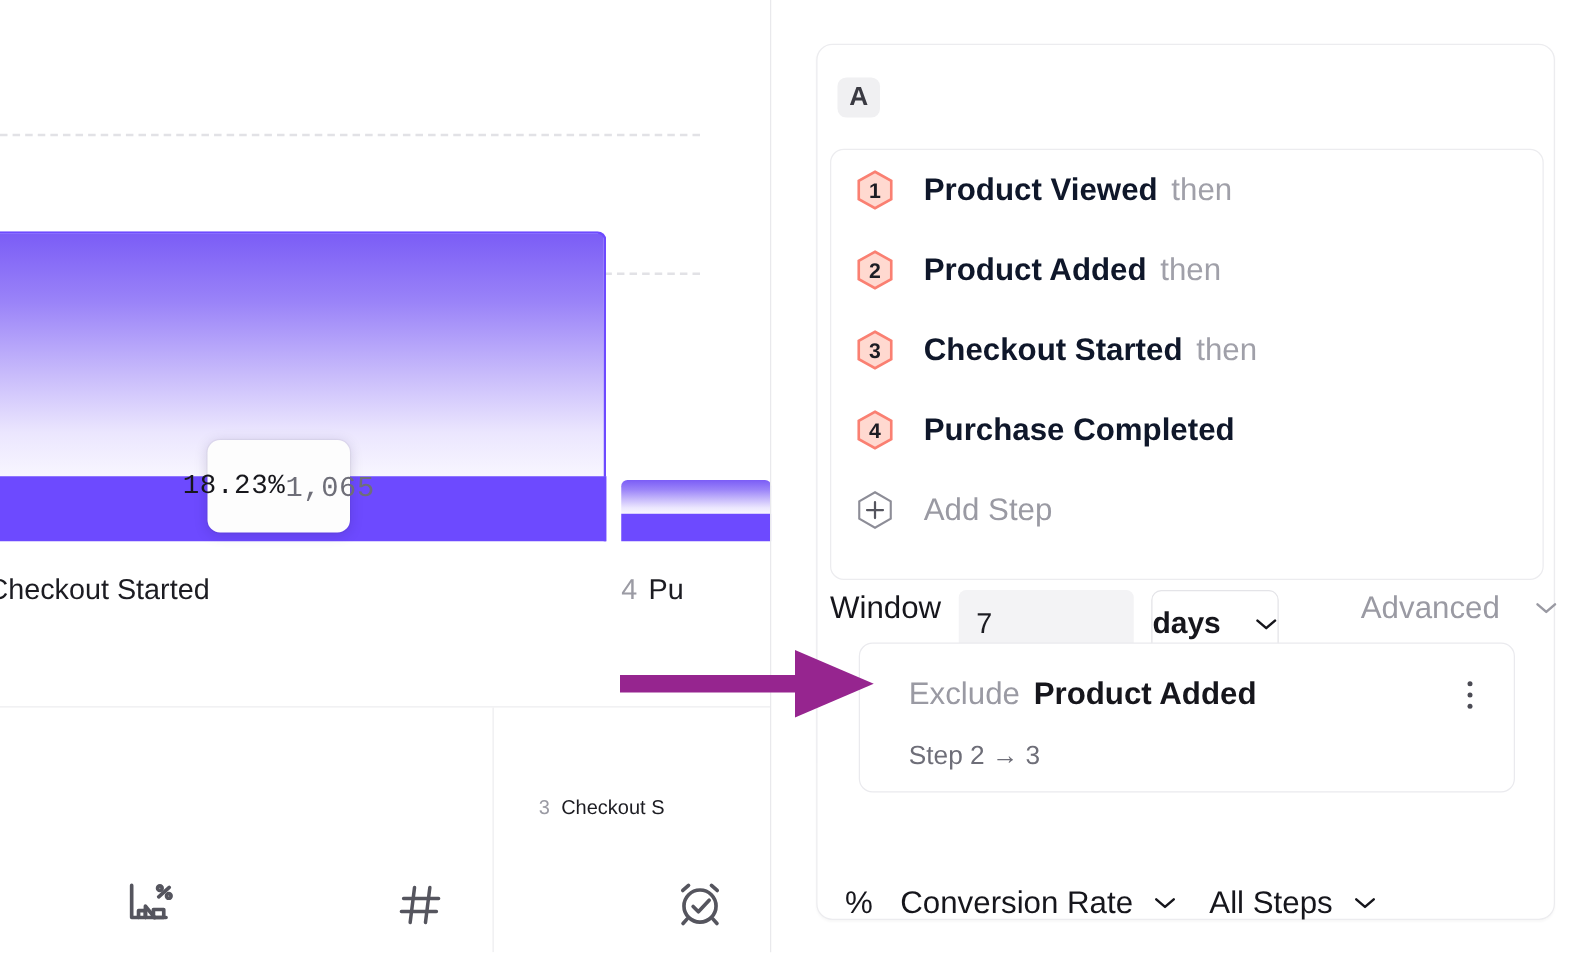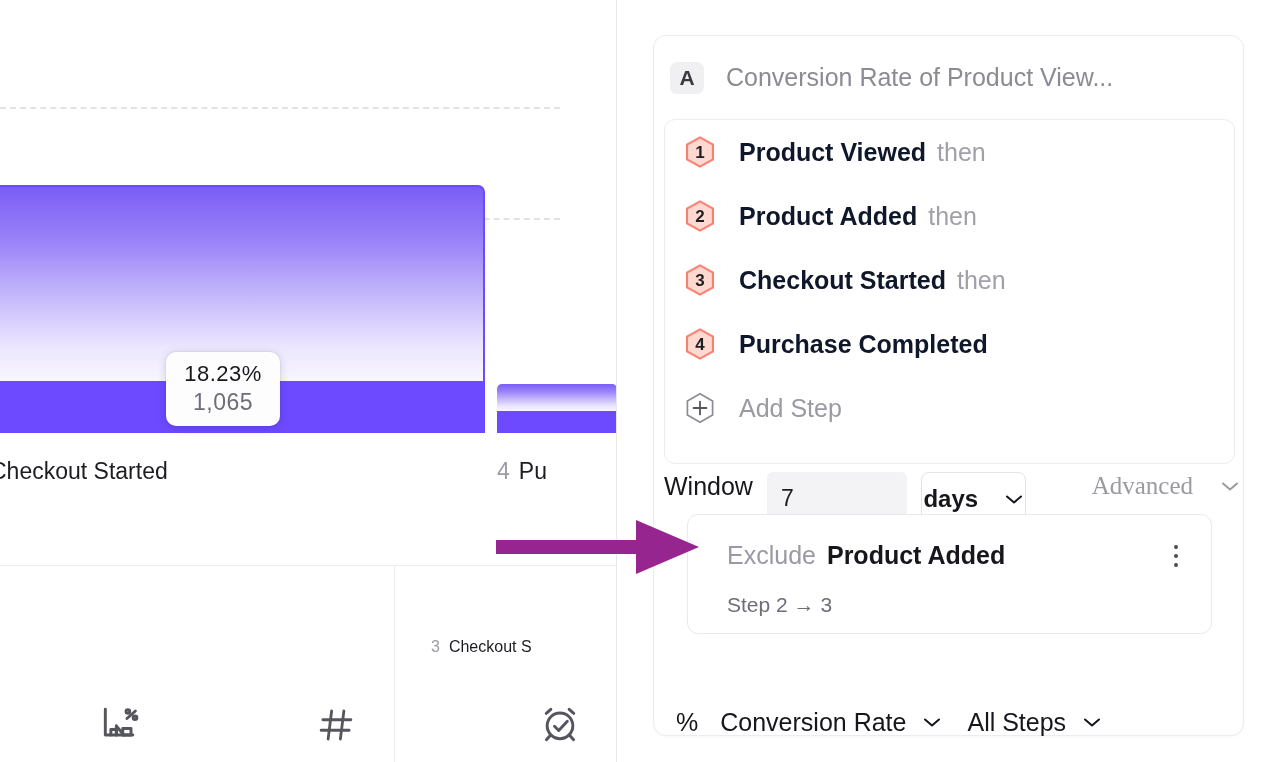--- a/index.html
+++ b/index.html
@@ -28,22 +28,22 @@
   #bar3 .solid{height:52px;border-left:2px solid #6d4aff;border-right:2px solid #6d4aff;box-sizing:border-box;}
 
   #bar4{left:497px;top:384px;width:120px;height:49px;}
   #bar4 .fade{height:27px;border-top-left-radius:5px;border-top-right-radius:5px;}
   #bar4 .solid{height:22px;}
 
   
   #tooltip{position:absolute;left:166px;top:352px;width:114px;height:74px;
     background:#fdfdfd;border-radius:10px;
     box-shadow:0 2px 10px rgba(30,20,80,.17),0 0 0 1px rgba(0,0,0,.035);
-    display:flex;flex-direction:column;align-items:center;justify-content:center;
-    font-family:Liberation Sans, sans-serif;}
+    display:flex;flex-direction:row;align-items:center;justify-content:center;
+    font-family:Liberation Mono, monospace;}
   #tooltip .tt-pct{font-size:22px;color:#17171c;letter-spacing:.5px;line-height:1.1;}
   #tooltip .tt-cnt{font-size:23px;color:#6e6e78;letter-spacing:.5px;margin-top:3px;}
 
   
   #xaxis{position:absolute;left:0;top:458px;width:617px;height:40px;}
   .xlab{position:absolute;font-size:23px;color:#1c1c22;white-space:nowrap;}
   .xlab .num{color:#9b9ba4;margin-right:9px;}
   #xlab3{left:-10px;top:0;}
   #xlab4{left:497px;top:0;}
 
@@ -85,21 +85,21 @@
   #addstep-row .addlabel{margin-left:22px;font-size:25px;color:#9a9aa3;}
 
   #window-row{position:absolute;left:10px;top:436px;width:575px;height:56px;display:flex;align-items:flex-start;}
   #window-label{font-size:25px;color:#16161c;font-weight:normal;}
   #window-input{margin-left:14px;width:140px;height:52px;background:#f3f3f5;border:none;border-radius:6px;
     font-size:23px;color:#1c1c22;padding:0 14px;box-sizing:border-box;
     font-family:"Liberation Sans","DejaVu Sans",sans-serif;}
   #unit-select{margin-left:14px;width:113px;height:52px;border:1px solid #e4e4e8;border-radius:8px;background:#fff;
     display:flex;align-items:center;justify-content:center;gap:27px;}
   #unit-select .ustext{font-size:24px;font-weight:bold;color:#16161c;}
-  #advanced-btn{margin-left:66px;display:flex;align-items:center;gap:28px;font-family:Liberation Serif, serif;}
+  #advanced-btn{margin-left:66px;display:flex;align-items:center;gap:28px;}
   #advanced-btn .adtext{font-size:25px;color:#9a9aa3;}
 
   #exclude-card{position:absolute;left:33px;top:478px;width:525px;height:120px;
     border:1px solid #eaeaee;border-radius:11px;box-sizing:border-box;background:#fff;}
   #exclude-line{position:absolute;left:39px;top:26px;display:flex;align-items:baseline;}
   #exclude-pre{font-size:25px;color:#9a9aa3;}
   #exclude-name{margin-left:11px;font-size:25px;font-weight:bold;color:#16161c;}
   #exclude-menu{position:absolute;right:22px;top:24px;width:26px;height:34px;
     display:flex;flex-direction:column;align-items:center;justify-content:center;gap:5px;}
   #exclude-menu i{width:4px;height:4px;border-radius:50%;background:#4b4b54;display:block;}
@@ -191,21 +191,20 @@
       </div>
     </div>
   </div>
 
   <div class="vdivider"></div>
 
   <div id="panel">
 
     <div id="panel-header">
       <div id="letter-badge">A</div>
-      <div id="panel-title">Conversion Rate of Product View...</div>
     </div>
 
     <div id="steps-card">
 
       <div class="step-row" style="top:14px;">
         <span class="hexbadge">
           <svg width="34" height="34" viewBox="0 0 34 34">
               <polygon points="17,2.4 30,9.7 30,24.3 17,31.6 4,24.3 4,9.7" fill="#ffd9d0" stroke="#fa8072" stroke-width="2.1"></polygon>
             </svg>
           <span>1</span>

